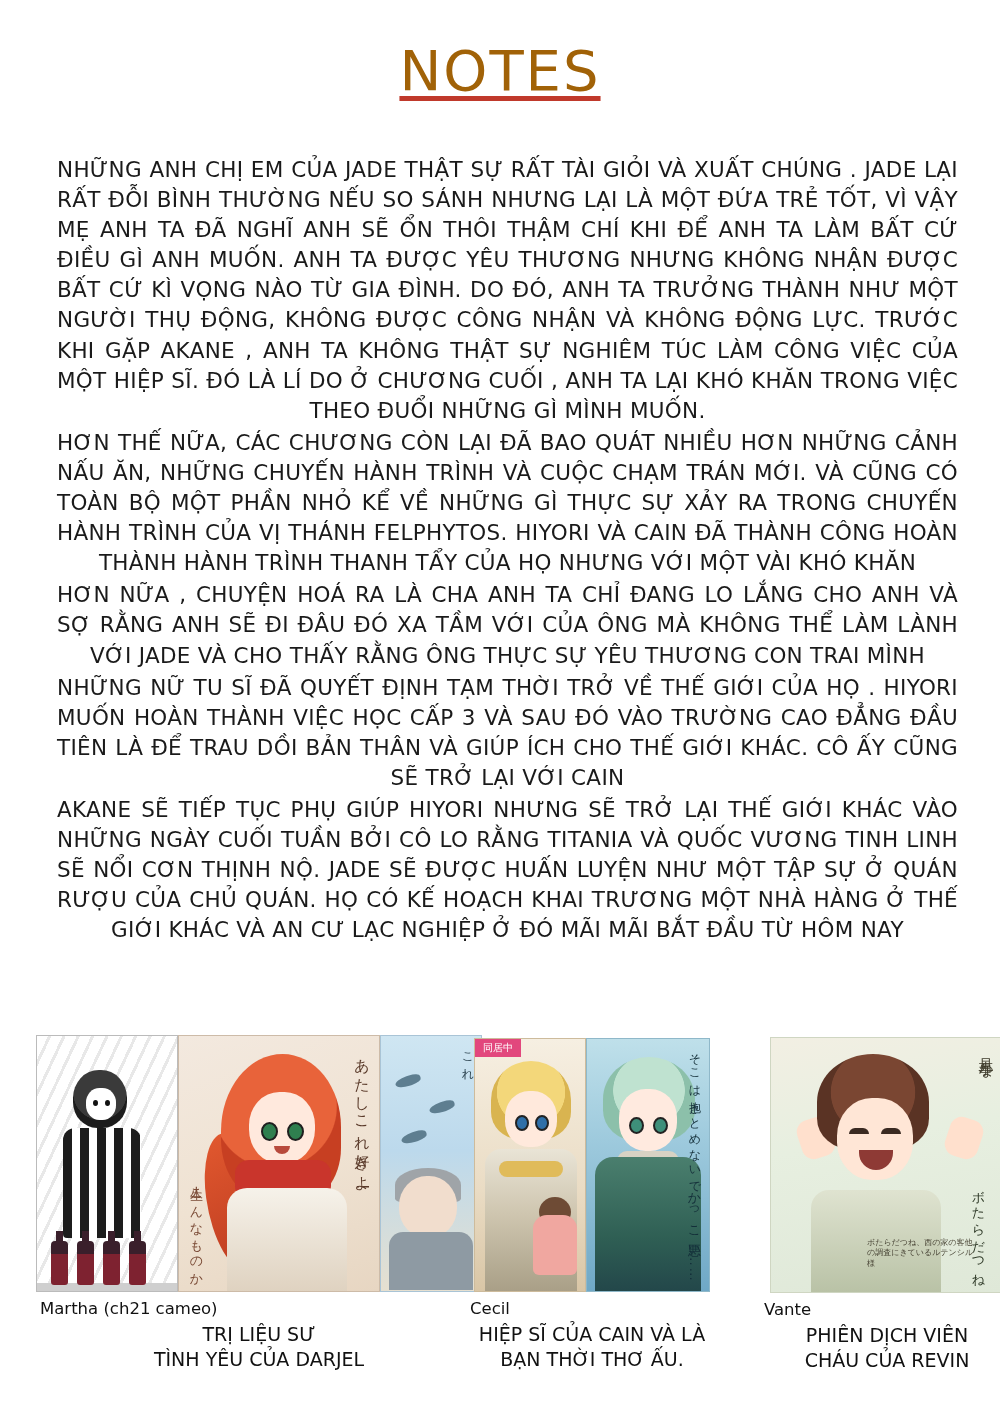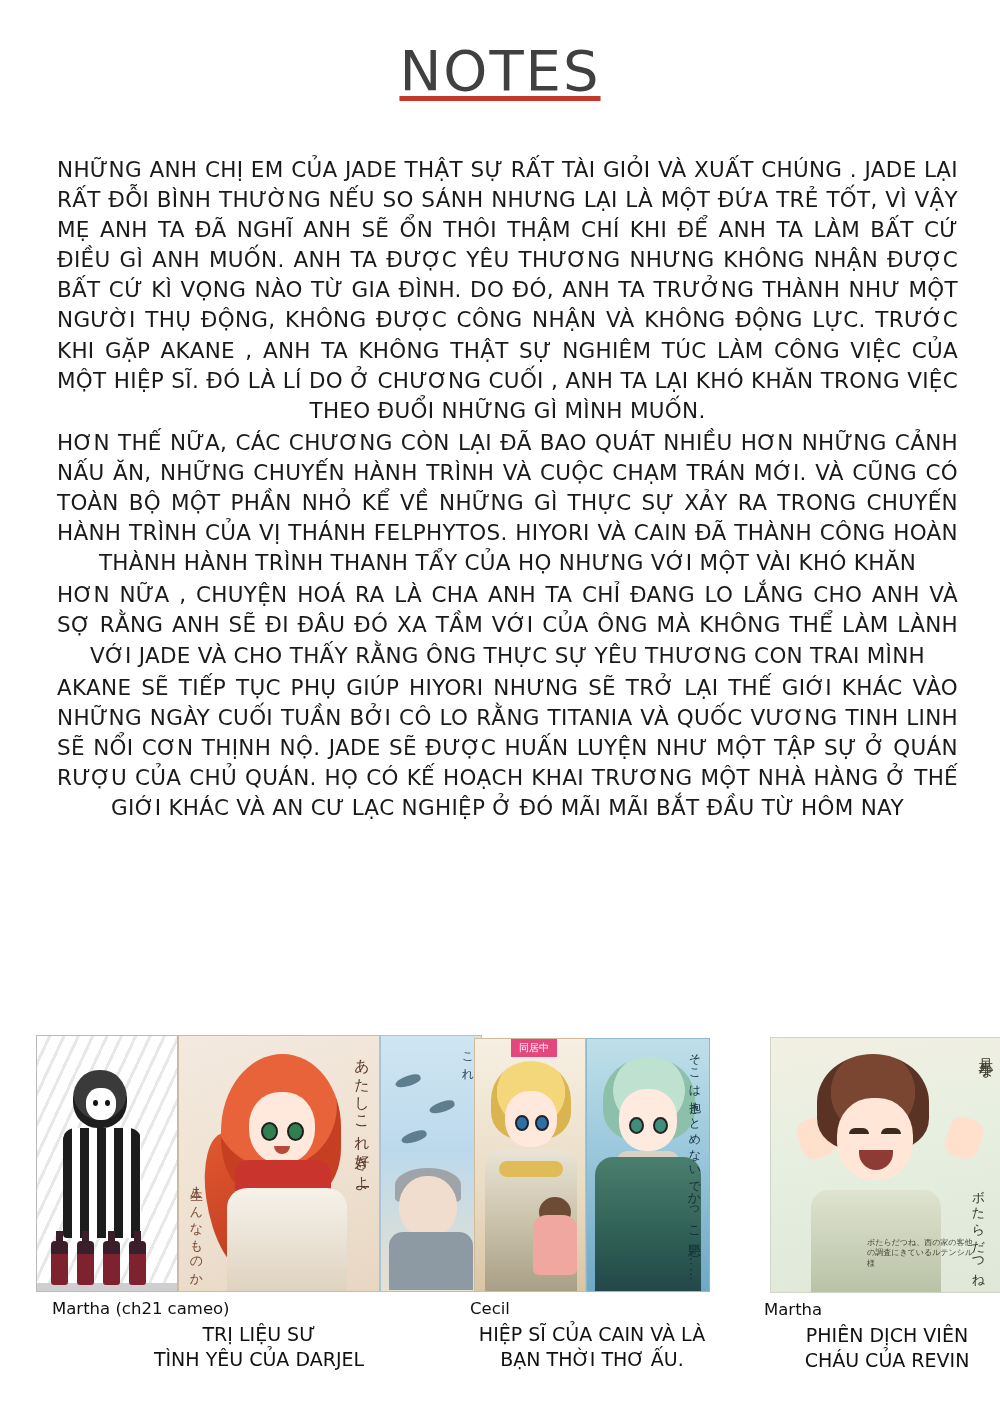--- a/index.html
+++ b/index.html
@@ -15,21 +15,21 @@
     overflow: hidden;
   }
   .page {
     width: 1000px;
     height: 1422px;
     position: relative;
     background: #ffffff;
   }
   .title {
     text-align: center;
-    color: #404040;
+    color: #a16207;
     font-family: "DejaVu Sans", sans-serif;
     font-size: 56px;
     letter-spacing: 2px;
     font-weight: 400;
     margin: 0;
     padding-top: 38px;
     text-decoration: underline;
     text-decoration-color: #c0392b;
     text-underline-offset: 6px;
   }
@@ -82,21 +82,21 @@
     font-family: "DejaVu Sans", sans-serif;
     font-size: 19px;
     color: #111;
     text-align: center;
     line-height: 1.3;
     margin-top: 4px;
   }
 
   
   #g1 { left: 36px; top: 20px; align-items: flex-start; }
-  #g1 .cap { align-self: flex-start; margin-left: 16px; }
+  #g1 .cap { align-self: flex-start; margin-left: 4px; }
   #g1 .subcap { align-self: center; width: 340px; }
 
   .p-manga {
     width: 140px; height: 255px;
     background:
       repeating-linear-gradient(115deg, #ffffff 0 10px, #e8e8e8 10px 13px),
       #fff;
     border: 1px solid #bbb;
   }
   .p-manga .mf-head {
@@ -211,21 +211,21 @@
   #g2 .cap { align-self: flex-start; margin-left: 18px; }
   #g2 .subcap { width: 280px; }
 
   .p-cecil {
     width: 110px; height: 252px;
     background: linear-gradient(180deg,#f6efe2 0%, #eadcc4 60%, #d9c6a6 100%);
     border: 1px solid #cdbb9c;
   }
   .p-cecil .tag {
     position:absolute; left:0; top:0; width:46px; height:18px;
-    background:#e2477d; color:#fff; font-size:10px; text-align:center; line-height:18px;margin-left:36px;
+    background:#e2477d; color:#fff; font-size:10px; text-align:center; line-height:18px;
   }
   .p-cecil .hair {
     position:absolute; left:16px; top:22px; width:80px; height:78px;
     background: radial-gradient(circle at 50% 40%, #f3d77a 0 55%, #d9b450 56% 100%);
     border-radius: 52% 52% 36% 36%;
   }
   .p-cecil .face {
     position:absolute; left:30px; top:52px; width:52px; height:56px;
     background:#ffe9dc; border-radius:46%;
   }
@@ -339,20 +339,21 @@
 <body>
 
 <div class="page">
 
   <h1 class="title">NOTES</h1>
 
   <div class="notes-body">
     <p class="para just">NHỮNG ANH CHỊ EM CỦA JADE THẬT SỰ RẤT TÀI GIỎI VÀ XUẤT CHÚNG . JADE LẠI RẤT ĐỖI BÌNH THƯỜNG NẾU SO SÁNH NHƯNG LẠI LÀ MỘT ĐỨA TRẺ TỐT, VÌ VẬY MẸ ANH TA ĐÃ NGHĨ ANH SẼ ỔN THÔI THẬM CHÍ KHI ĐỂ ANH TA LÀM BẤT CỨ ĐIỀU GÌ ANH MUỐN. ANH TA ĐƯỢC YÊU THƯƠNG NHƯNG KHÔNG NHẬN ĐƯỢC BẤT CỨ KÌ VỌNG NÀO TỪ GIA ĐÌNH. DO ĐÓ, ANH TA TRƯỞNG THÀNH NHƯ MỘT NGƯỜI THỤ ĐỘNG, KHÔNG ĐƯỢC CÔNG NHẬN VÀ KHÔNG ĐỘNG LỰC. TRƯỚC KHI GẶP AKANE , ANH TA KHÔNG THẬT SỰ NGHIÊM TÚC LÀM CÔNG VIỆC CỦA MỘT HIỆP SĨ. ĐÓ LÀ LÍ DO Ở CHƯƠNG CUỐI , ANH TA LẠI KHÓ KHĂN TRONG VIỆC THEO ĐUỔI NHỮNG GÌ MÌNH MUỐN.</p>
     <p class="para just">HƠN THẾ NỮA, CÁC CHƯƠNG CÒN LẠI ĐÃ BAO QUÁT NHIỀU HƠN NHỮNG CẢNH NẤU ĂN, NHỮNG CHUYẾN HÀNH TRÌNH VÀ CUỘC CHẠM TRÁN MỚI. VÀ CŨNG CÓ TOÀN BỘ MỘT PHẦN NHỎ KỂ VỀ NHỮNG GÌ THỰC SỰ XẢY RA TRONG CHUYẾN HÀNH TRÌNH CỦA VỊ THÁNH FELPHYTOS. HIYORI VÀ CAIN ĐÃ THÀNH CÔNG HOÀN THÀNH HÀNH TRÌNH THANH TẨY CỦA HỌ NHƯNG VỚI MỘT VÀI KHÓ KHĂN</p>
     <p class="para just">HƠN NỮA , CHUYỆN HOÁ RA LÀ CHA ANH TA CHỈ ĐANG LO LẮNG CHO ANH VÀ SỢ RẰNG ANH SẼ ĐI ĐÂU ĐÓ XA TẦM VỚI CỦA ÔNG MÀ KHÔNG THỂ LÀM LÀNH VỚI JADE VÀ CHO THẤY RẰNG ÔNG THỰC SỰ YÊU THƯƠNG CON TRAI MÌNH</p>
+    <p class="para just">NHỮNG NỮ TU SĨ ĐÃ QUYẾT ĐỊNH TẠM THỜI TRỞ VỀ THẾ GIỚI CỦA HỌ . HIYORI MUỐN HOÀN THÀNH VIỆC HỌC CẤP 3 VÀ SAU ĐÓ VÀO TRƯỜNG CAO ĐẲNG ĐẦU TIÊN LÀ ĐỂ TRAU DỒI BẢN THÂN VÀ GIÚP ÍCH CHO THẾ GIỚI KHÁC. CÔ ẤY CŨNG SẼ TRỞ LẠI VỚI CAIN</p>
     <p class="para just">AKANE SẼ TIẾP TỤC PHỤ GIÚP HIYORI NHƯNG SẼ TRỞ LẠI THẾ GIỚI KHÁC VÀO NHỮNG NGÀY CUỐI TUẦN BỞI CÔ LO RẰNG TITANIA VÀ QUỐC VƯƠNG TINH LINH SẼ NỔI CƠN THỊNH NỘ. JADE SẼ ĐƯỢC HUẤN LUYỆN NHƯ MỘT TẬP SỰ Ở QUÁN RƯỢU CỦA CHỦ QUÁN. HỌ CÓ KẾ HOẠCH KHAI TRƯƠNG MỘT NHÀ HÀNG Ở THẾ GIỚI KHÁC VÀ AN CƯ LẠC NGHIỆP Ở ĐÓ MÃI MÃI BẮT ĐẦU TỪ HÔM NAY</p>
   </div>
 
   <div class="gallery">
 
     <div class="group" id="g1">
       <div class="panels">
 
         <div class="panel p-manga">
           <div class="mf-head"></div>
@@ -444,19 +445,19 @@
             <div class="eyec" style="left:44px; top:30px;"></div>
           </div>
           <div class="mouth"></div>
           <div class="body"></div>
           <div class="vtext">見事な</div>
           <div class="vtext2">ボたらだつね</div>
           <div class="note">ボたらだつね、西の家の客他の調査にきているルテンシル様</div>
         </div>
 
       </div>
-      <div class="cap">Martha</div>
+      <div class="cap">Vante</div>
       <div class="subcap" style="white-space: pre-line;">PHIÊN DỊCH VIÊN
 CHÁU CỦA REVIN</div>
     </div>
 
   </div>
 </div>
 
 </body></html>

